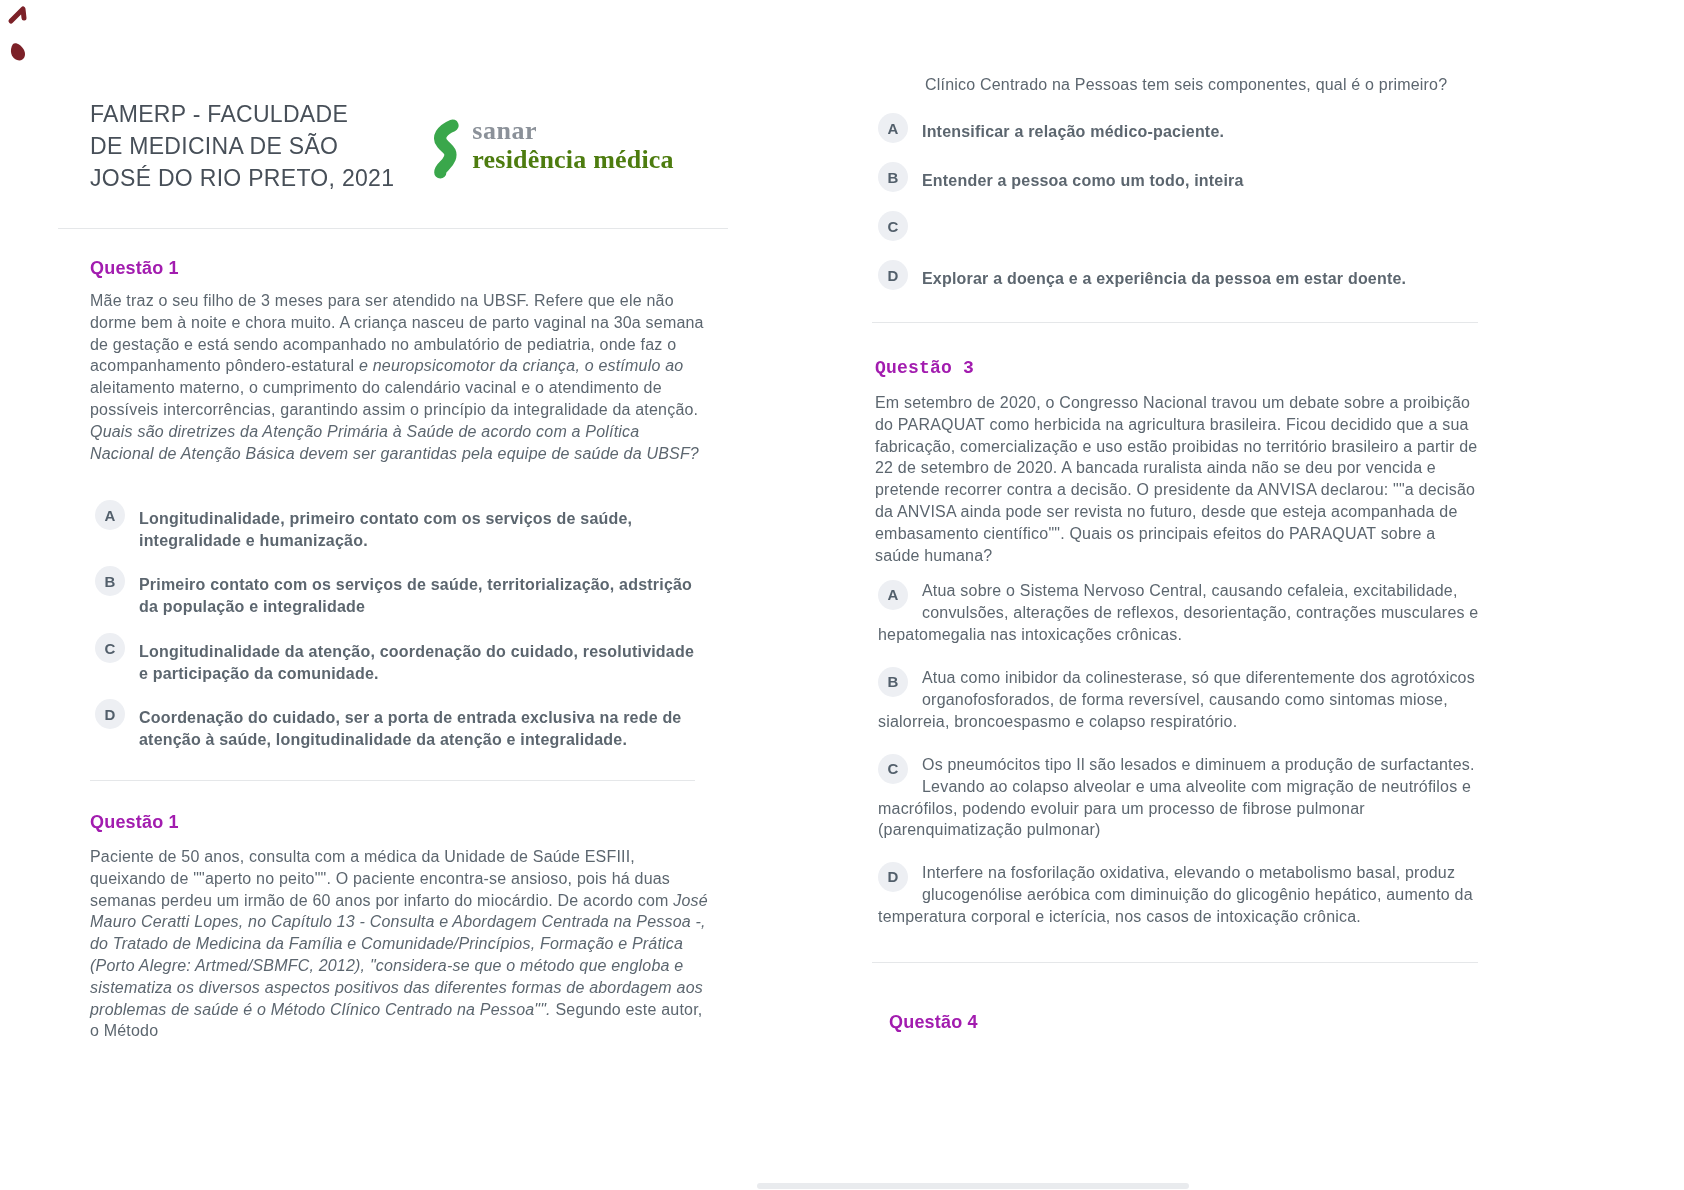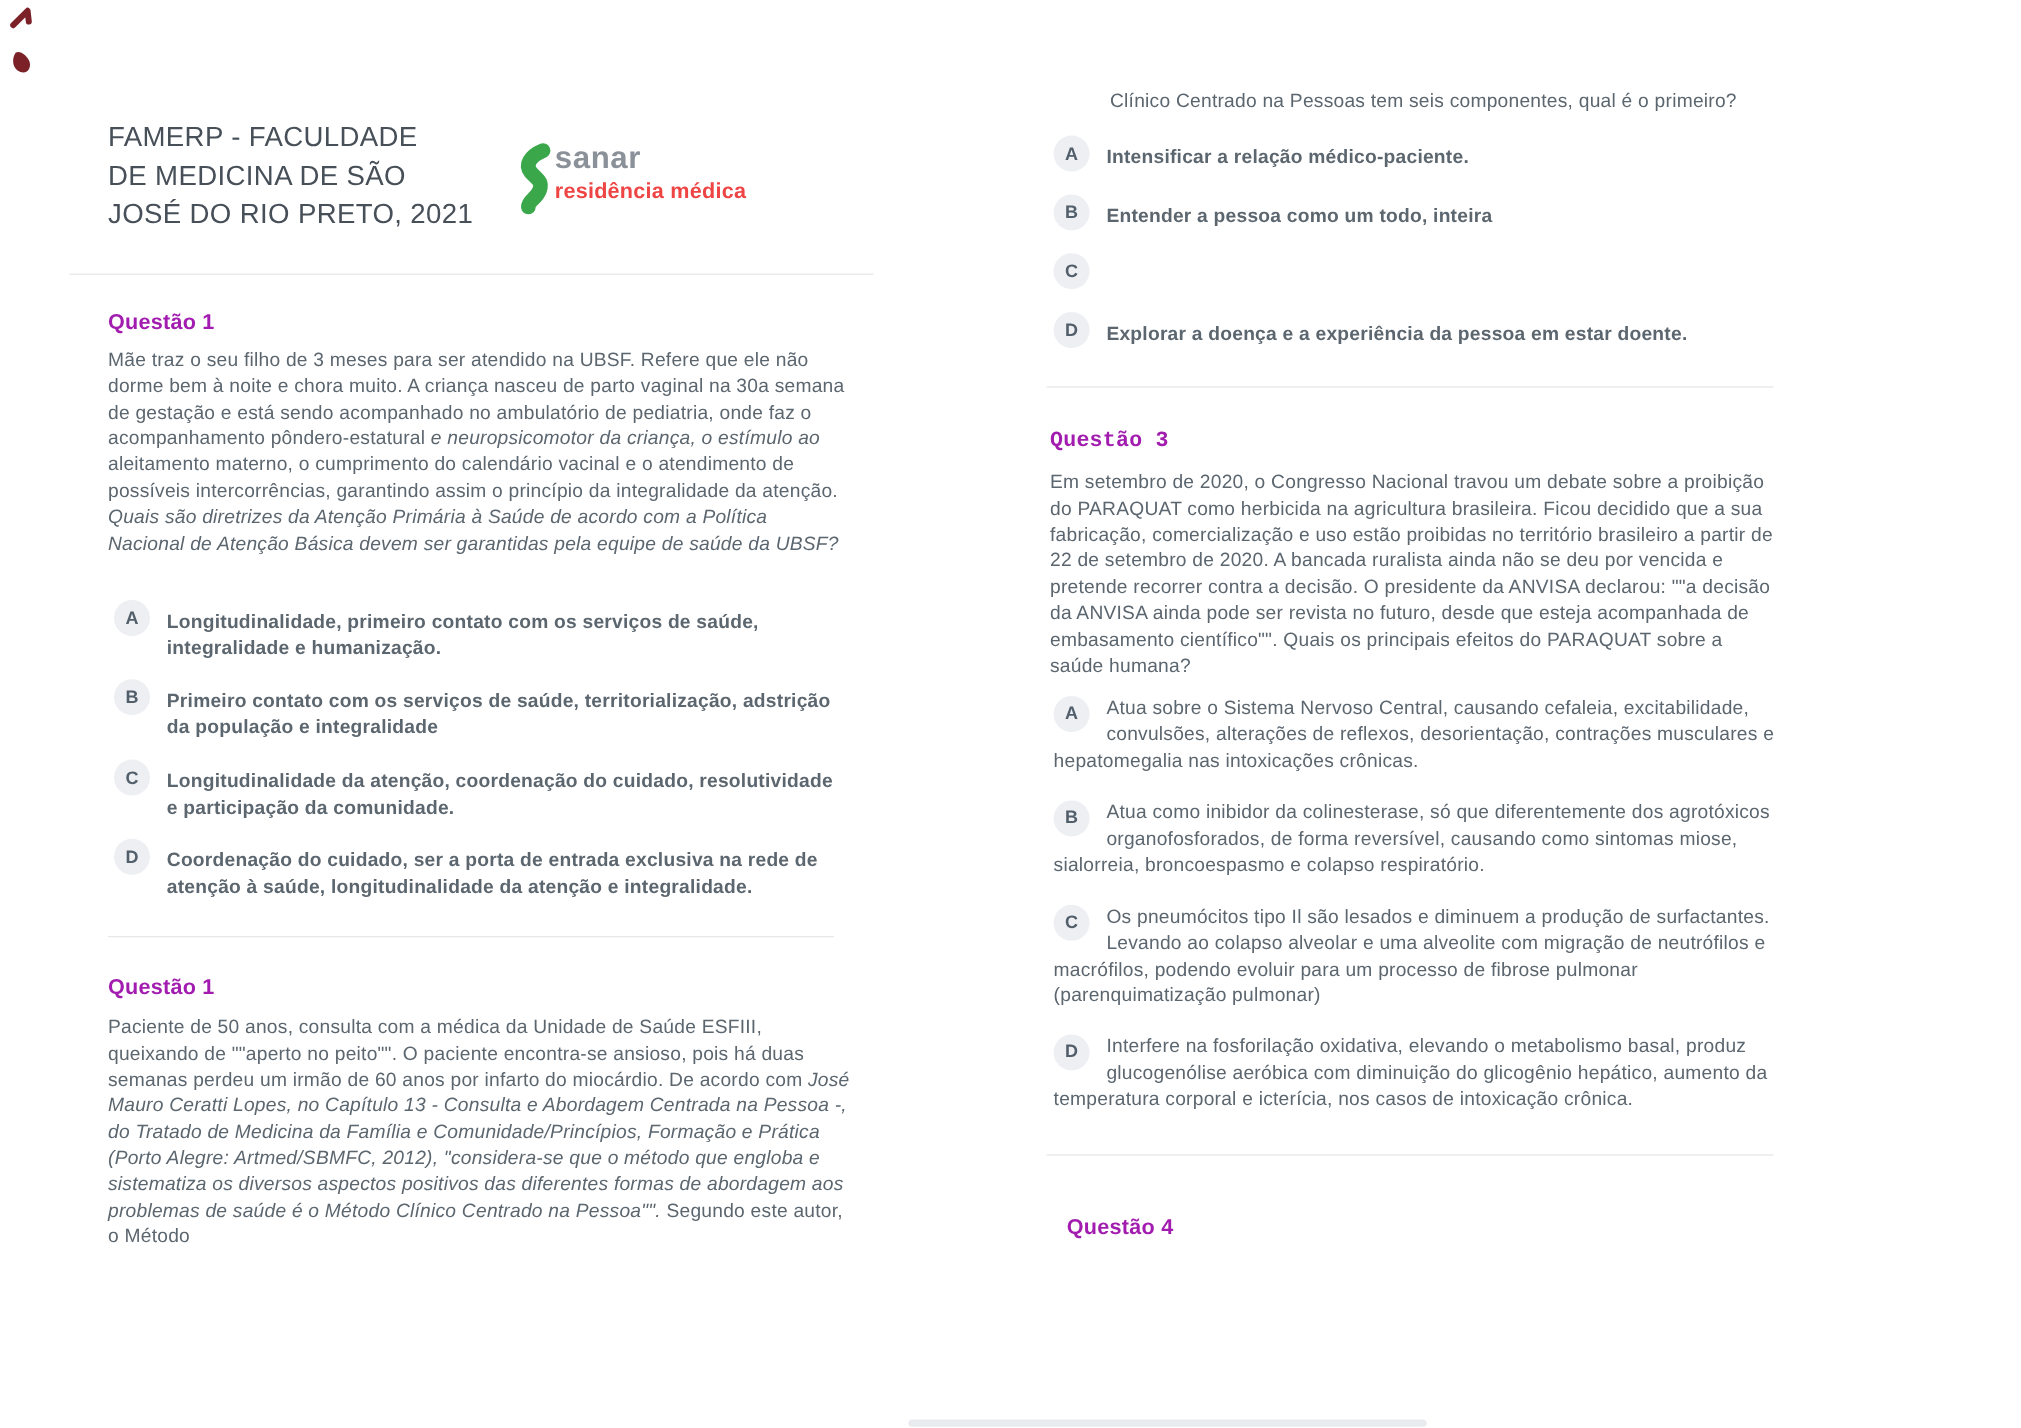--- a/index.html
+++ b/index.html
@@ -2,23 +2,23 @@
 <html><head>
 <meta charset="utf-8">
 <style>
   html,body{margin:0;padding:0;background:#ffffff;}
   body{width:1684px;height:1190px;position:relative;overflow:hidden;
        font-family:"Liberation Sans","DejaVu Sans",sans-serif;-webkit-font-smoothing:antialiased;}
   .abs{position:absolute;}
   
   .exam-title{font-size:23px;line-height:32px;font-weight:400;color:#474f58;letter-spacing:.3px;}
   .logo{display:flex;align-items:flex-start;}
-  .logo-text{}
+  .logo-text{margin-left:10px;font-family:Liberation Serif, serif;}
   .logo-brand{font-size:26px;line-height:26px;font-weight:700;color:#8b9199;letter-spacing:.5px;}
-  .logo-product{font-size:18px;line-height:31px;font-weight:700;color:#ef4444;letter-spacing:.2px;}
+  .logo-product{font-size:26px;line-height:31px;font-weight:700;color:#4d7c0f;letter-spacing:.2px;}
   
   .divider{height:1px;background:#e5e7e9;}
   .q-heading{font-size:18px;line-height:24px;font-weight:700;color:#a21caf;letter-spacing:.2px;}
   .q-body{font-size:16px;line-height:21.8px;color:#5c666f;letter-spacing:.2px;}
   .it{font-style:italic;}
   
   .opt{display:flex;align-items:flex-start;}
   .badge{width:30px;height:30px;border-radius:50%;background:#edeff3;color:#525f6b;
          font-size:15px;font-weight:700;display:flex;align-items:center;justify-content:center;flex-shrink:0;}
   .opt .opt-text{margin:8px 0 0 14px;font-size:16px;line-height:21.8px;color:#5c666f;letter-spacing:.2px;font-weight:bold;}

